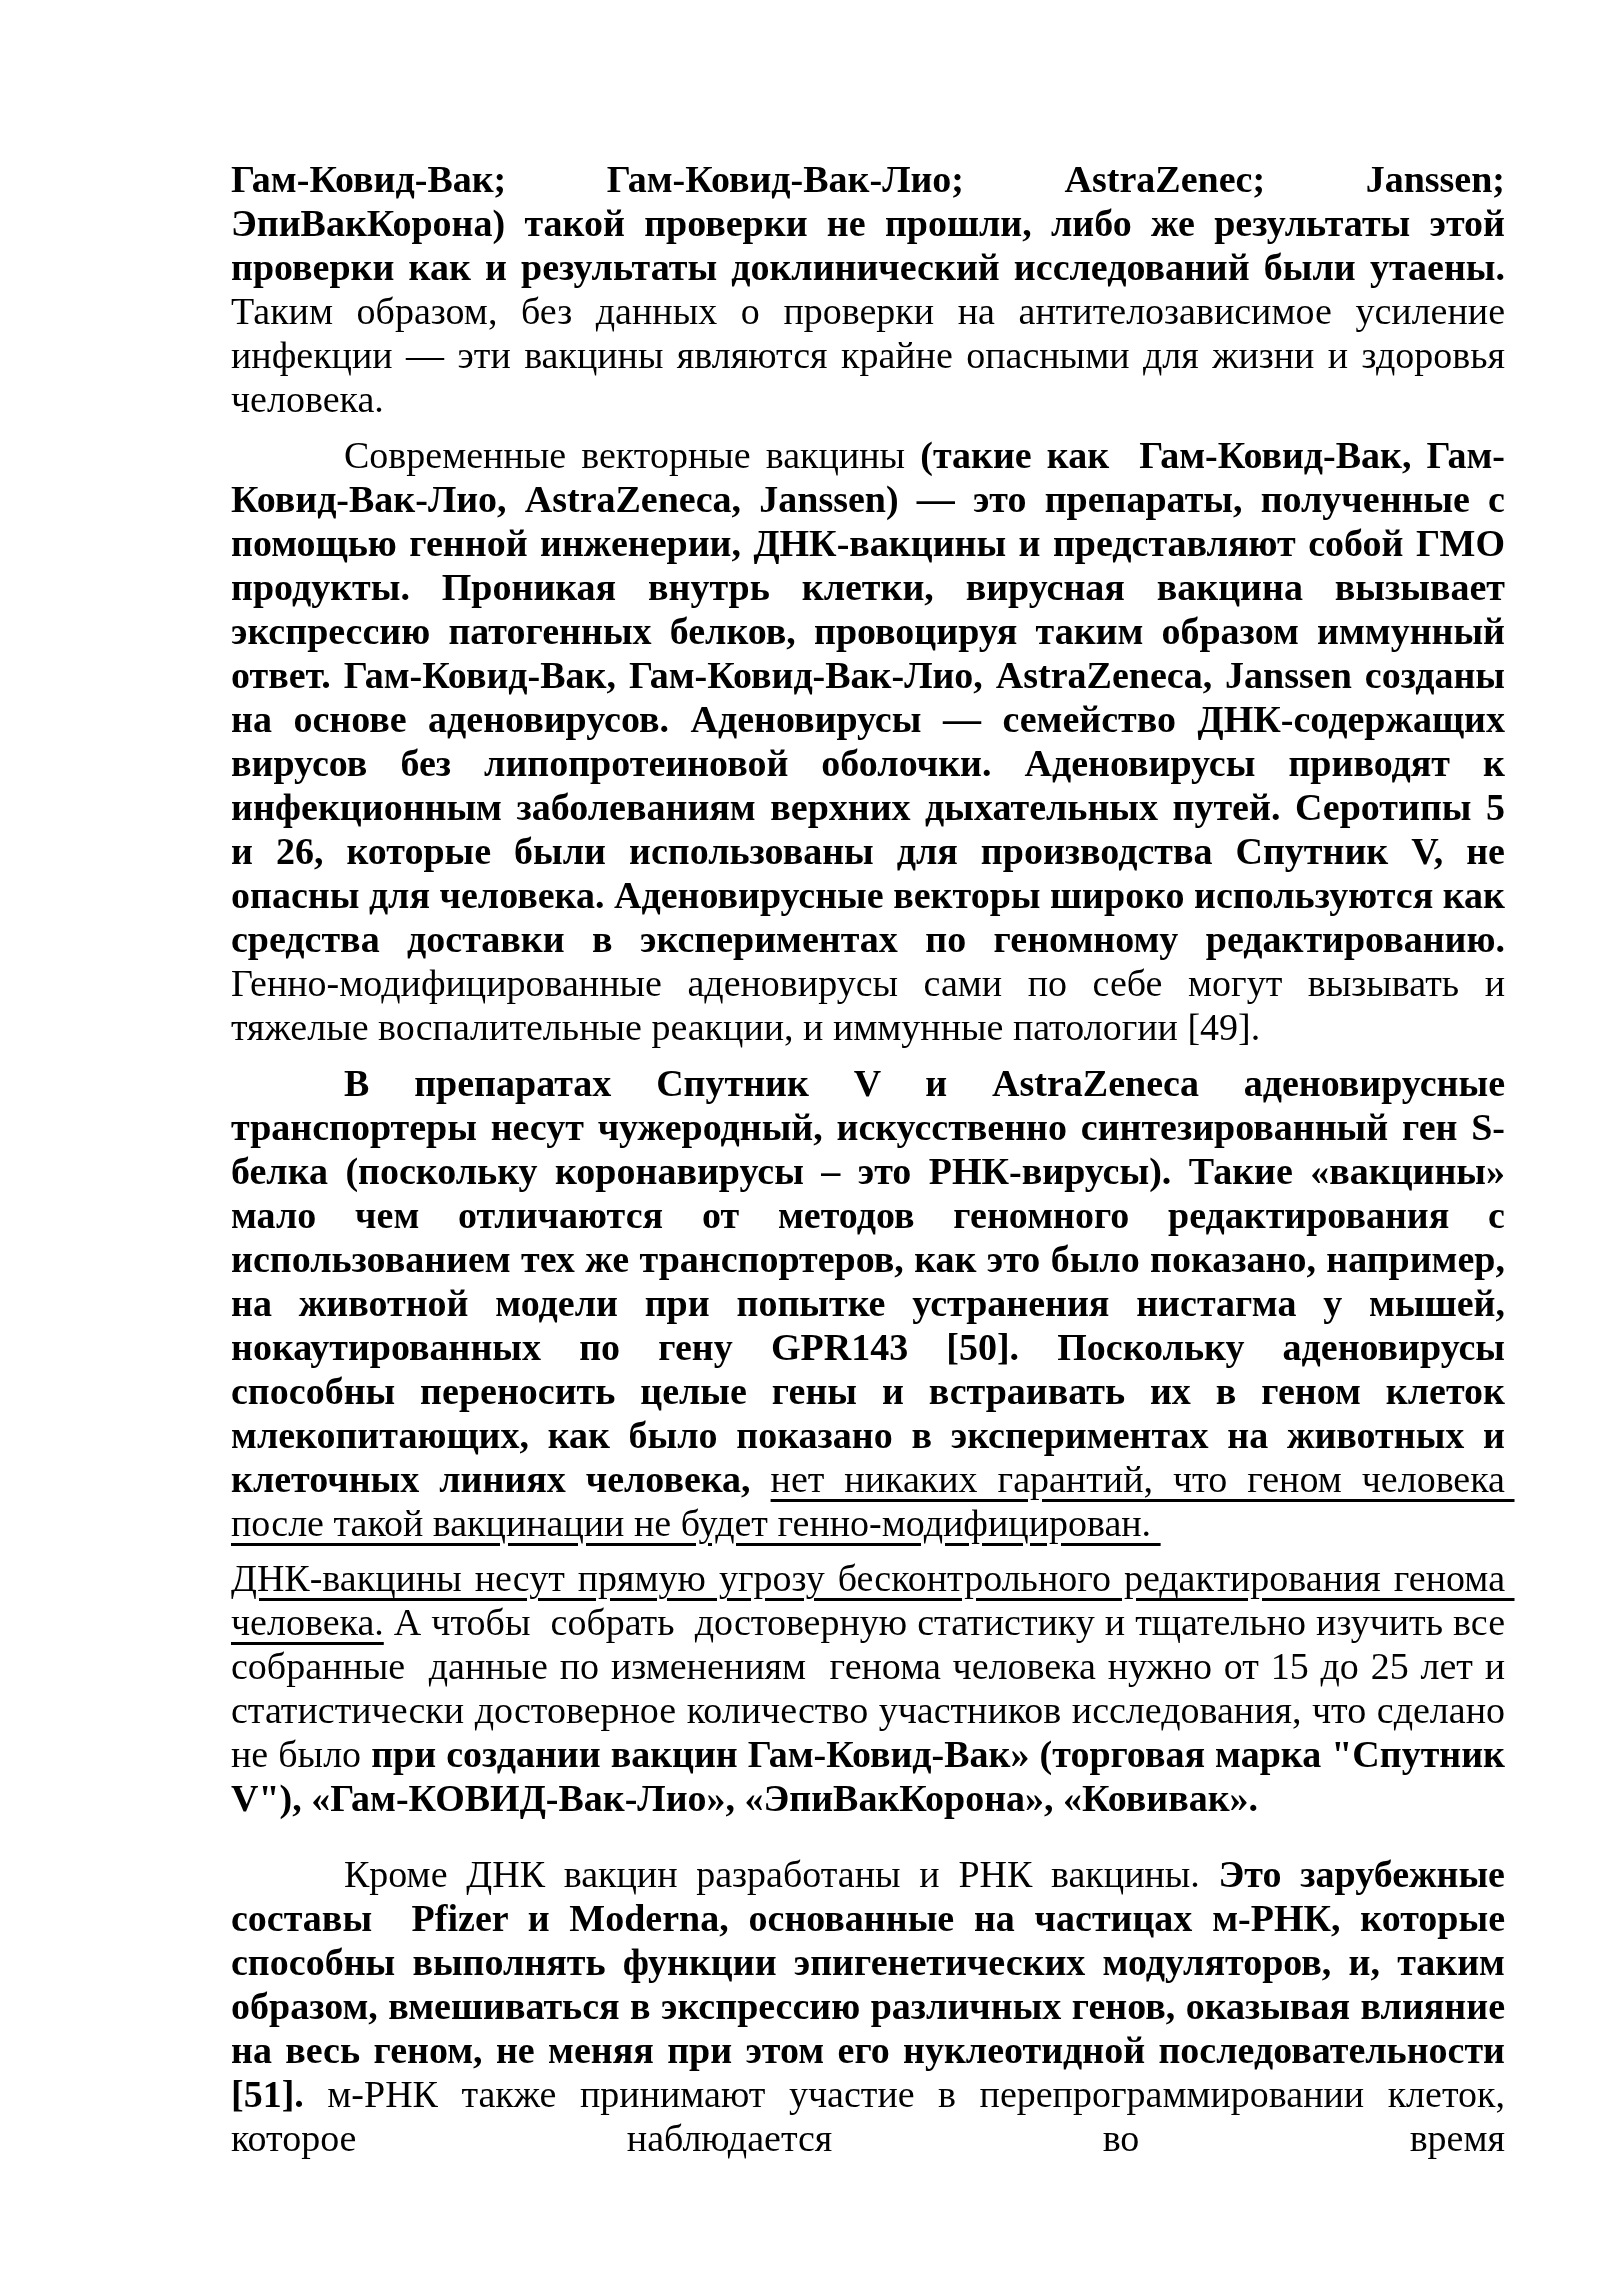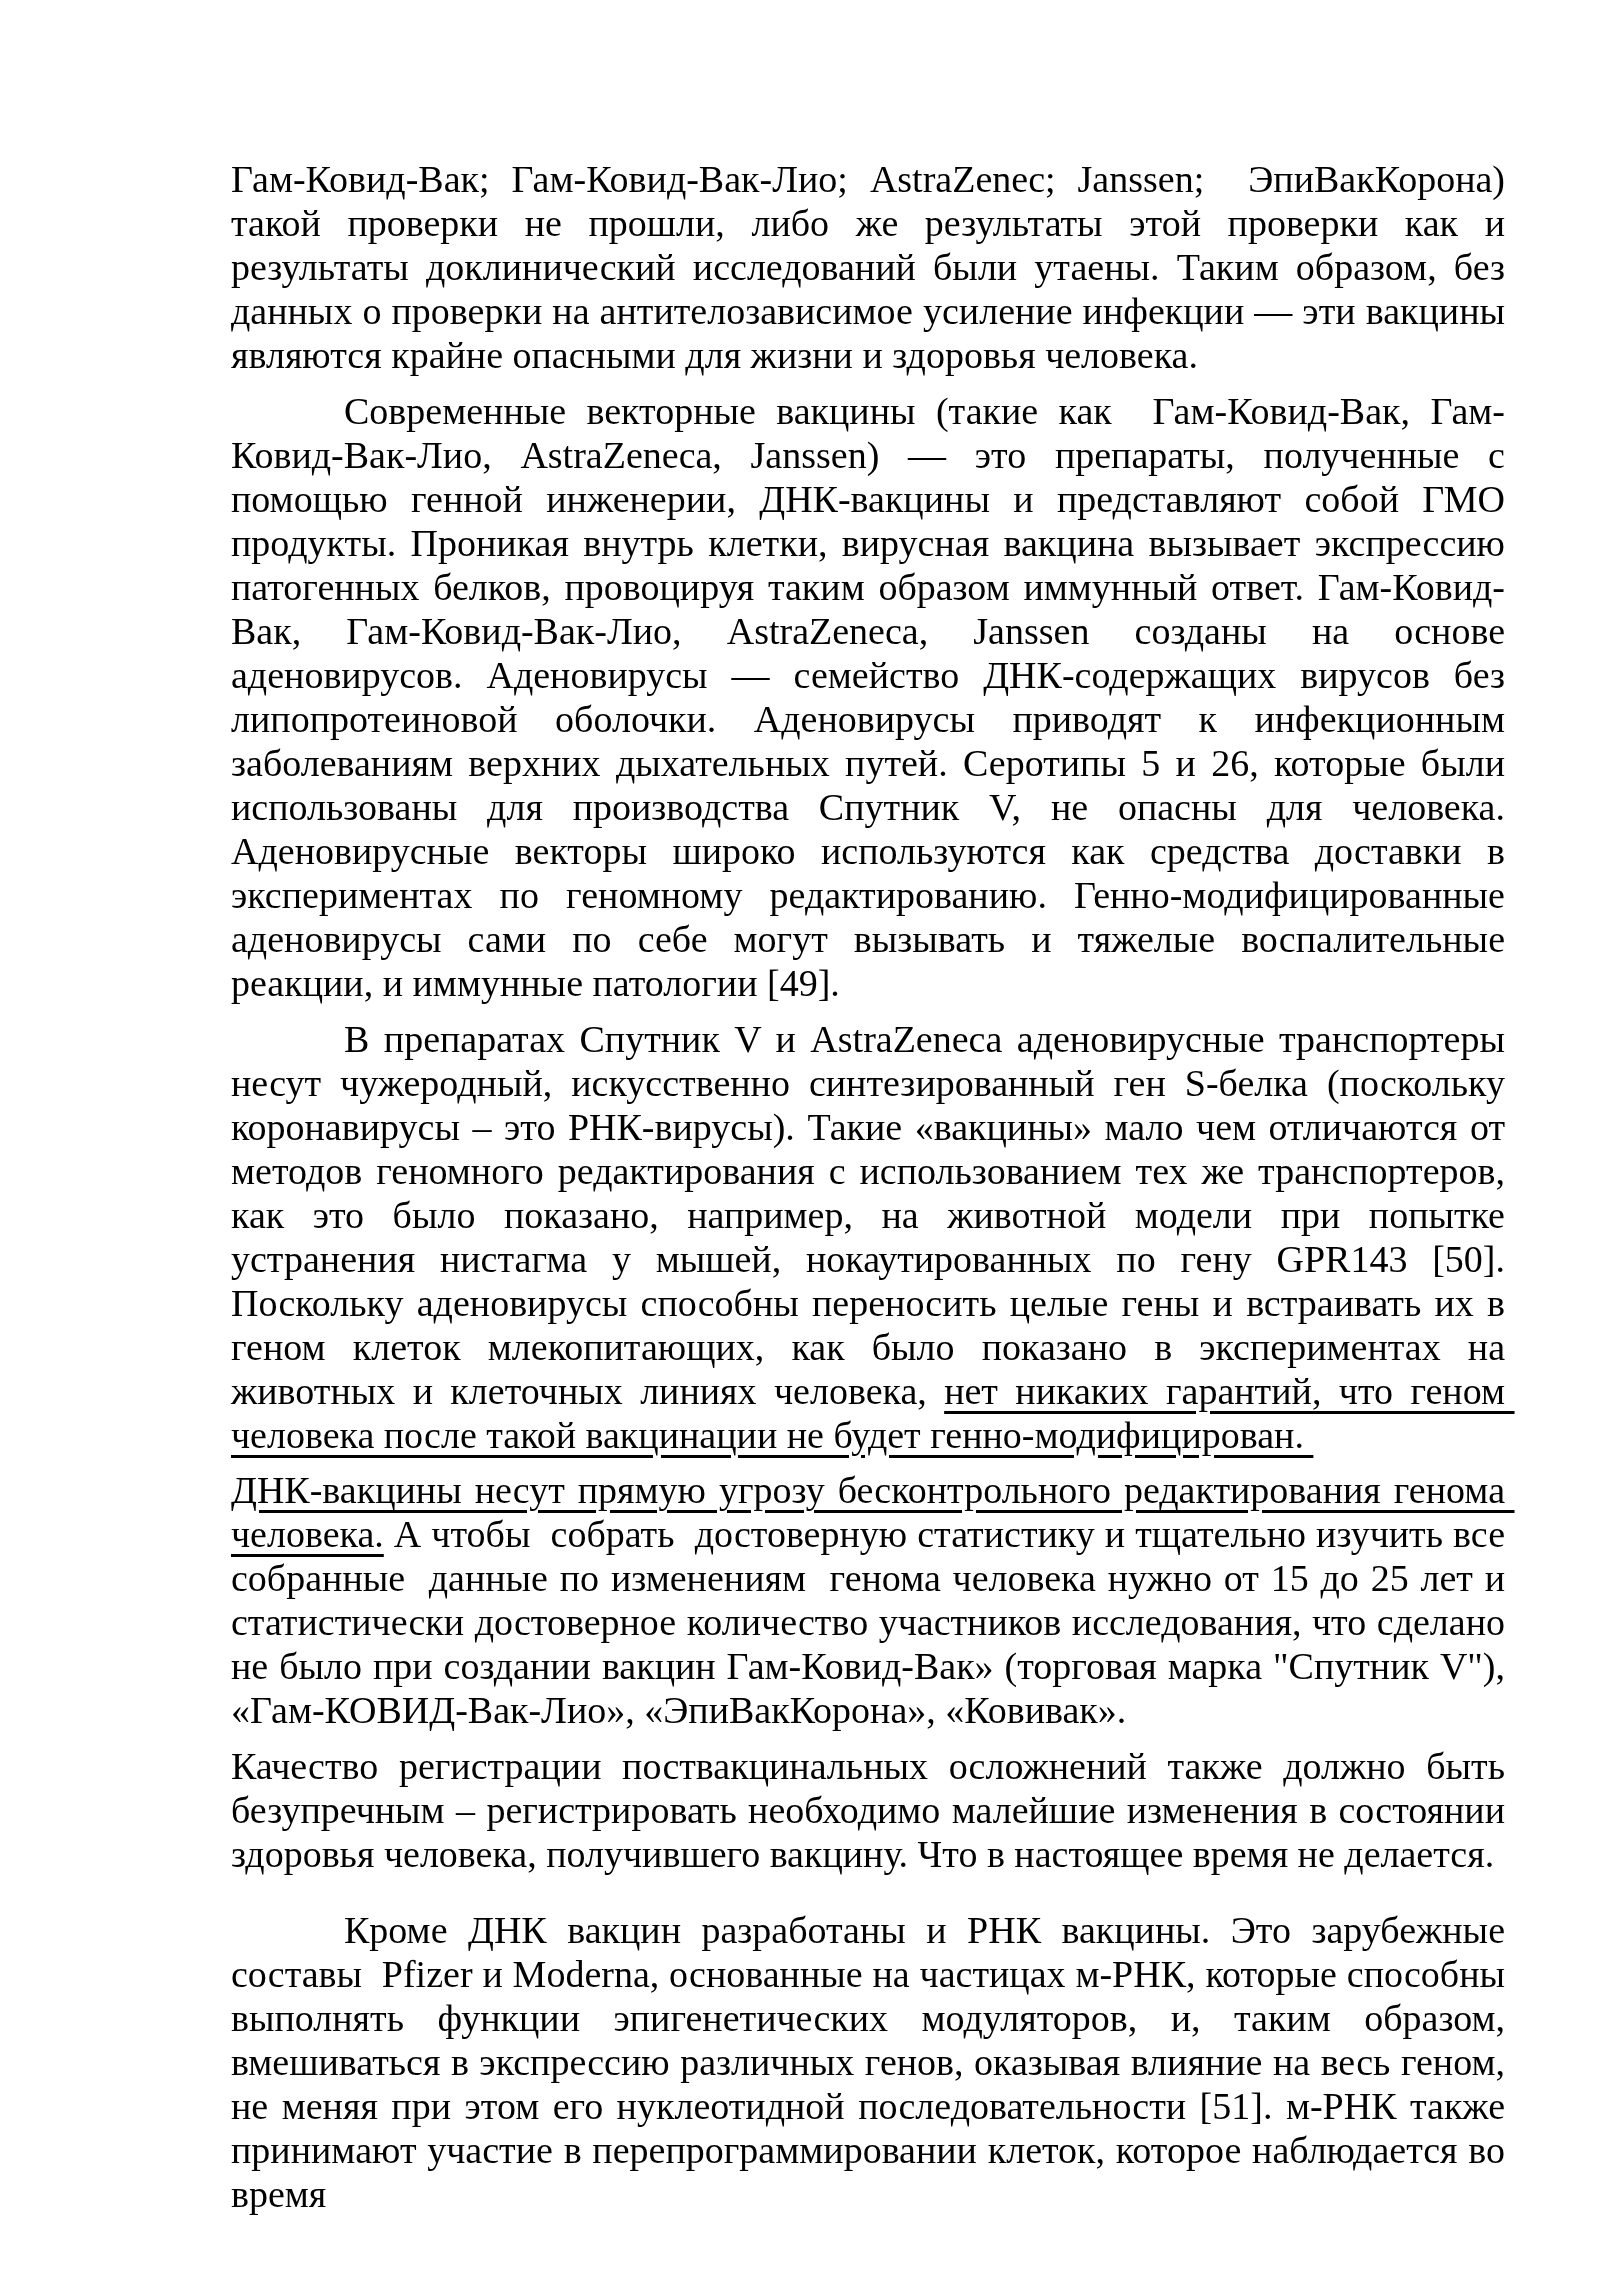--- a/index.html
+++ b/index.html
@@ -24,34 +24,33 @@
     text-align: justify;
     font-family: "Liberation Serif", "DejaVu Serif", serif;
     font-size: 38px;
     line-height: 44px;
     color: #000000;
     white-space: pre-wrap;
     hyphens: none;
   }
   .para.indent { text-indent: 113px; }
   .para.justify-last { text-align-last: justify; margin-top: 32px; }
-  .run { font-weight: normal; }
+  .run { font-weight: bold; }
   .run.bold { font-weight: normal; }
   .run.underline {
     text-decoration: underline;
     text-decoration-thickness: 2.9px;
     text-underline-offset: 6.9px;
   }
 </style>
 </head>
 <body>
 
 <div class="page">
   <div class="doc-body" style="color: rgb(0, 0, 0);">
       <p class="para"><span class="run">Гам-Ковид-Вак; Гам-Ковид-Вак-Лио; AstraZenec; Janssen;  ЭпиВакКорона) такой проверки не прошли, либо же результаты этой проверки как и результаты доклинический исследований были утаены. </span><span class="run bold">Таким образом, без данных о проверки на антителозависимое усиление инфекции — эти вакцины являются крайне опасными для жизни и здоровья человека.</span></p>
       <p class="para indent"><span class="run bold">Современные векторные вакцины</span><span class="run"> (такие как  Гам-Ковид-Вак, Гам-Ковид-Вак-Лио, AstraZeneca, Janssen) — это препараты, полученные с помощью генной инженерии, ДНК-вакцины и представляют собой ГМО продукты. Проникая внутрь клетки, вирусная вакцина вызывает экспрессию патогенных белков, провоцируя таким образом иммунный ответ. Гам-Ковид-Вак, Гам-Ковид-Вак-Лио, AstraZeneca, Janssen созданы на основе аденовирусов. Аденовирусы — семейство ДНК-содержащих вирусов без липопротеиновой оболочки. Аденовирусы приводят к инфекционным заболеваниям верхних дыхательных путей. Серотипы 5 и 26, которые были использованы для производства Спутник V, не опасны для человека. Аденовирусные векторы широко используются как средства доставки в экспериментах по геномному редактированию. </span><span class="run bold">Генно-модифицированные аденовирусы сами по себе могут вызывать и тяжелые воспалительные реакции, и иммунные патологии [49].</span></p>
       <p class="para indent"><span class="run">В препаратах Спутник V и AstraZeneca аденовирусные транспортеры несут чужеродный, искусственно синтезированный ген S-белка (поскольку коронавирусы – это РНК-вирусы). Такие «вакцины» мало чем отличаются от методов геномного редактирования с использованием тех же транспортеров, как это было показано, например, на животной модели при попытке устранения нистагма у мышей, нокаутированных по гену GPR143 [50]. Поскольку аденовирусы способны переносить целые гены и встраивать их в геном клеток млекопитающих, как было показано в экспериментах на животных и клеточных линиях человека, </span><span class="run bold underline">нет никаких гарантий, что геном человека после такой вакцинации не будет генно-модифицирован. </span></p>
       <p class="para"><span class="run bold underline">ДНК-вакцины несут прямую угрозу бесконтрольного редактирования генома человека.</span><span class="run bold"> А чтобы  собрать  достоверную статистику и тщательно изучить все собранные  данные по изменениям  генома человека нужно от 15 до 25 лет и статистически достоверное количество участников исследования, что сделано не было</span><span class="run"> при создании вакцин Гам-Ковид-Вак» (торговая марка "Спутник V"), «Гам-КОВИД-Вак-Лио», «ЭпиВакКорона», «Ковивак».</span></p>
-      <p class="para"><span class="run bold">Качество регистрации поствакцинальных осложнений также должно быть безупречным – регистрировать необходимо малейшие изменения в состоянии здоровья человека, получившего вакцину. Что в настоящее время не делается.</span></p>
       <p class="para indent justify-last"><span class="run bold">Кроме ДНК вакцин разработаны и РНК вакцины.</span><span class="run"> Это зарубежные составы  Pfizer и Moderna, основанные на частицах м-РНК, которые способны выполнять функции эпигенетических модуляторов, и, таким образом, вмешиваться в экспрессию различных генов, оказывая влияние на весь геном, не меняя при этом его нуклеотидной последовательности [51]. </span><span class="run bold">м-РНК также принимают участие в перепрограммировании клеток, которое наблюдается во время</span></p>
     </div>
 </div>
 
 
 </body></html>

